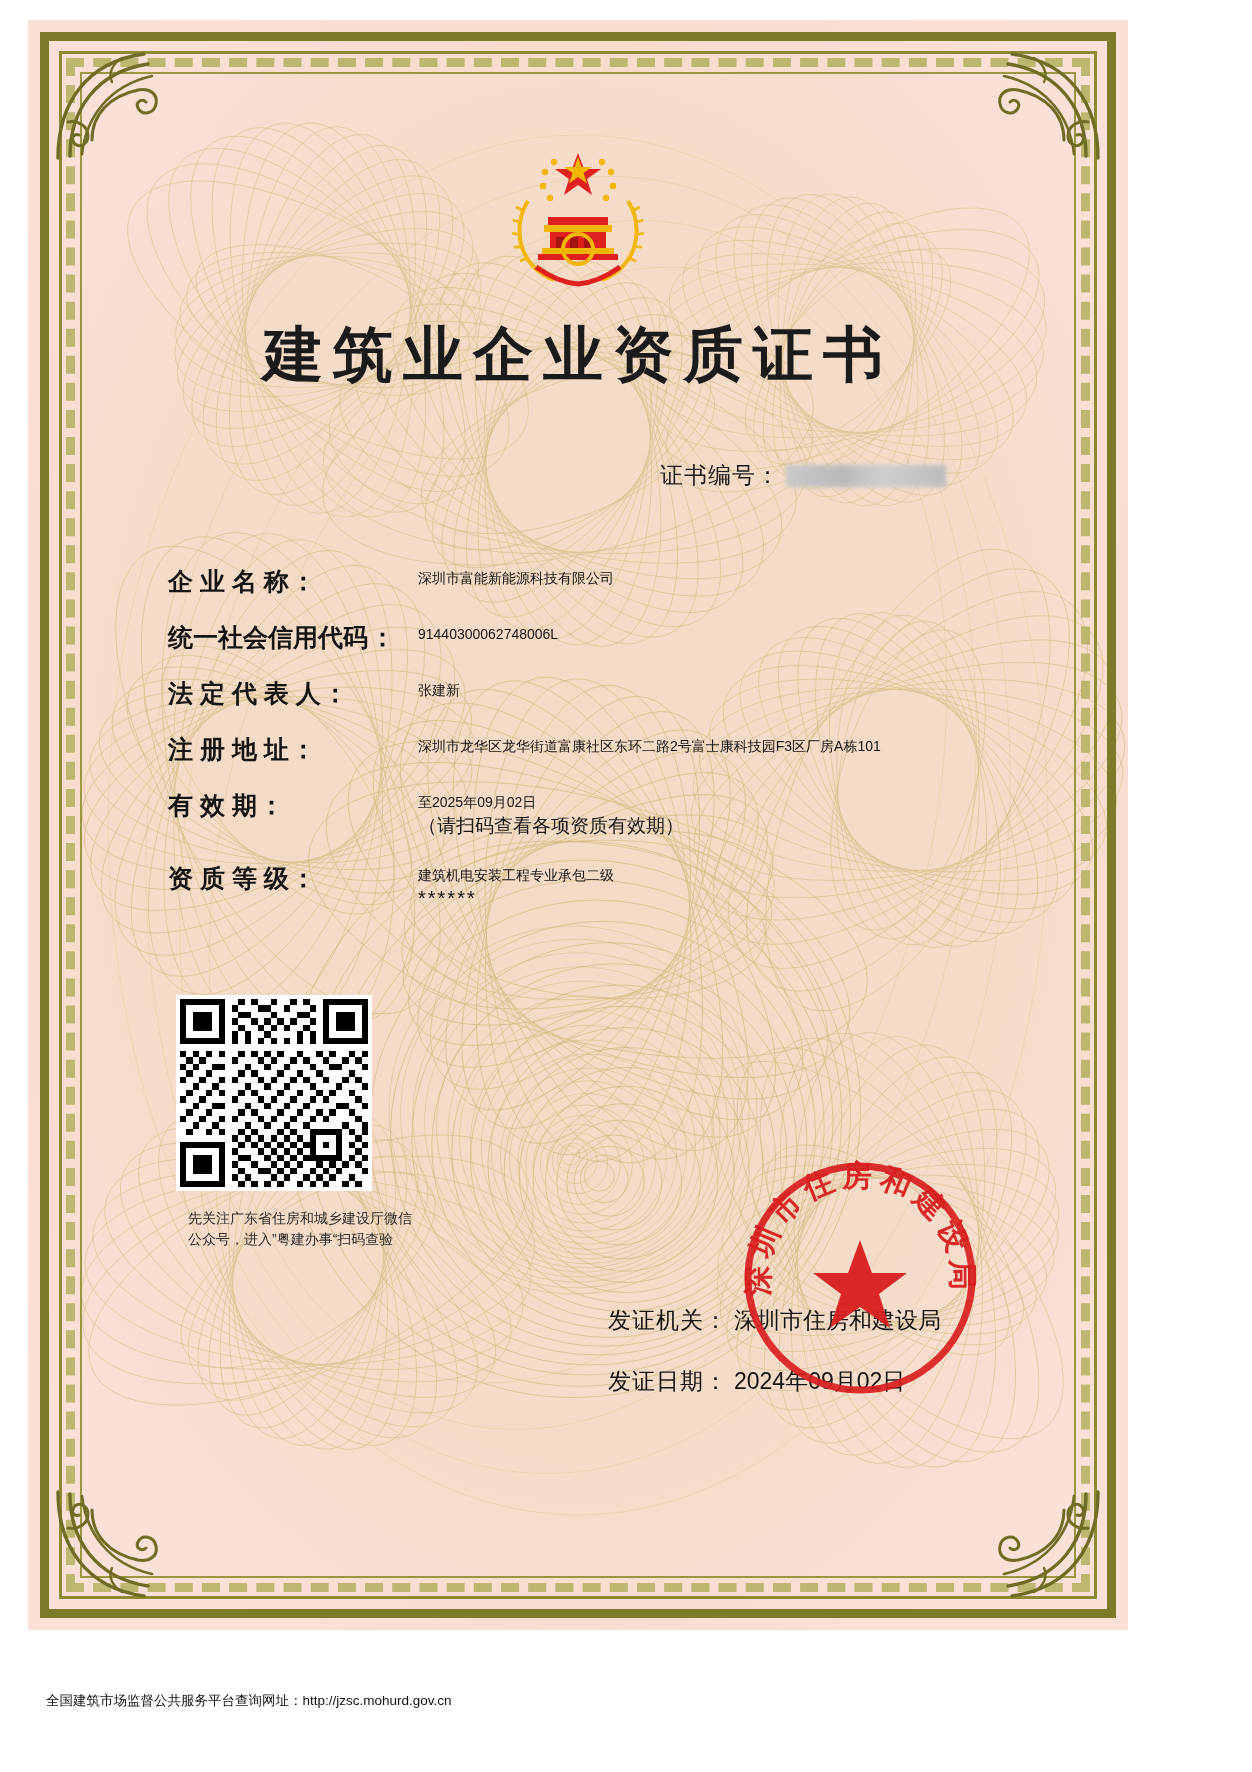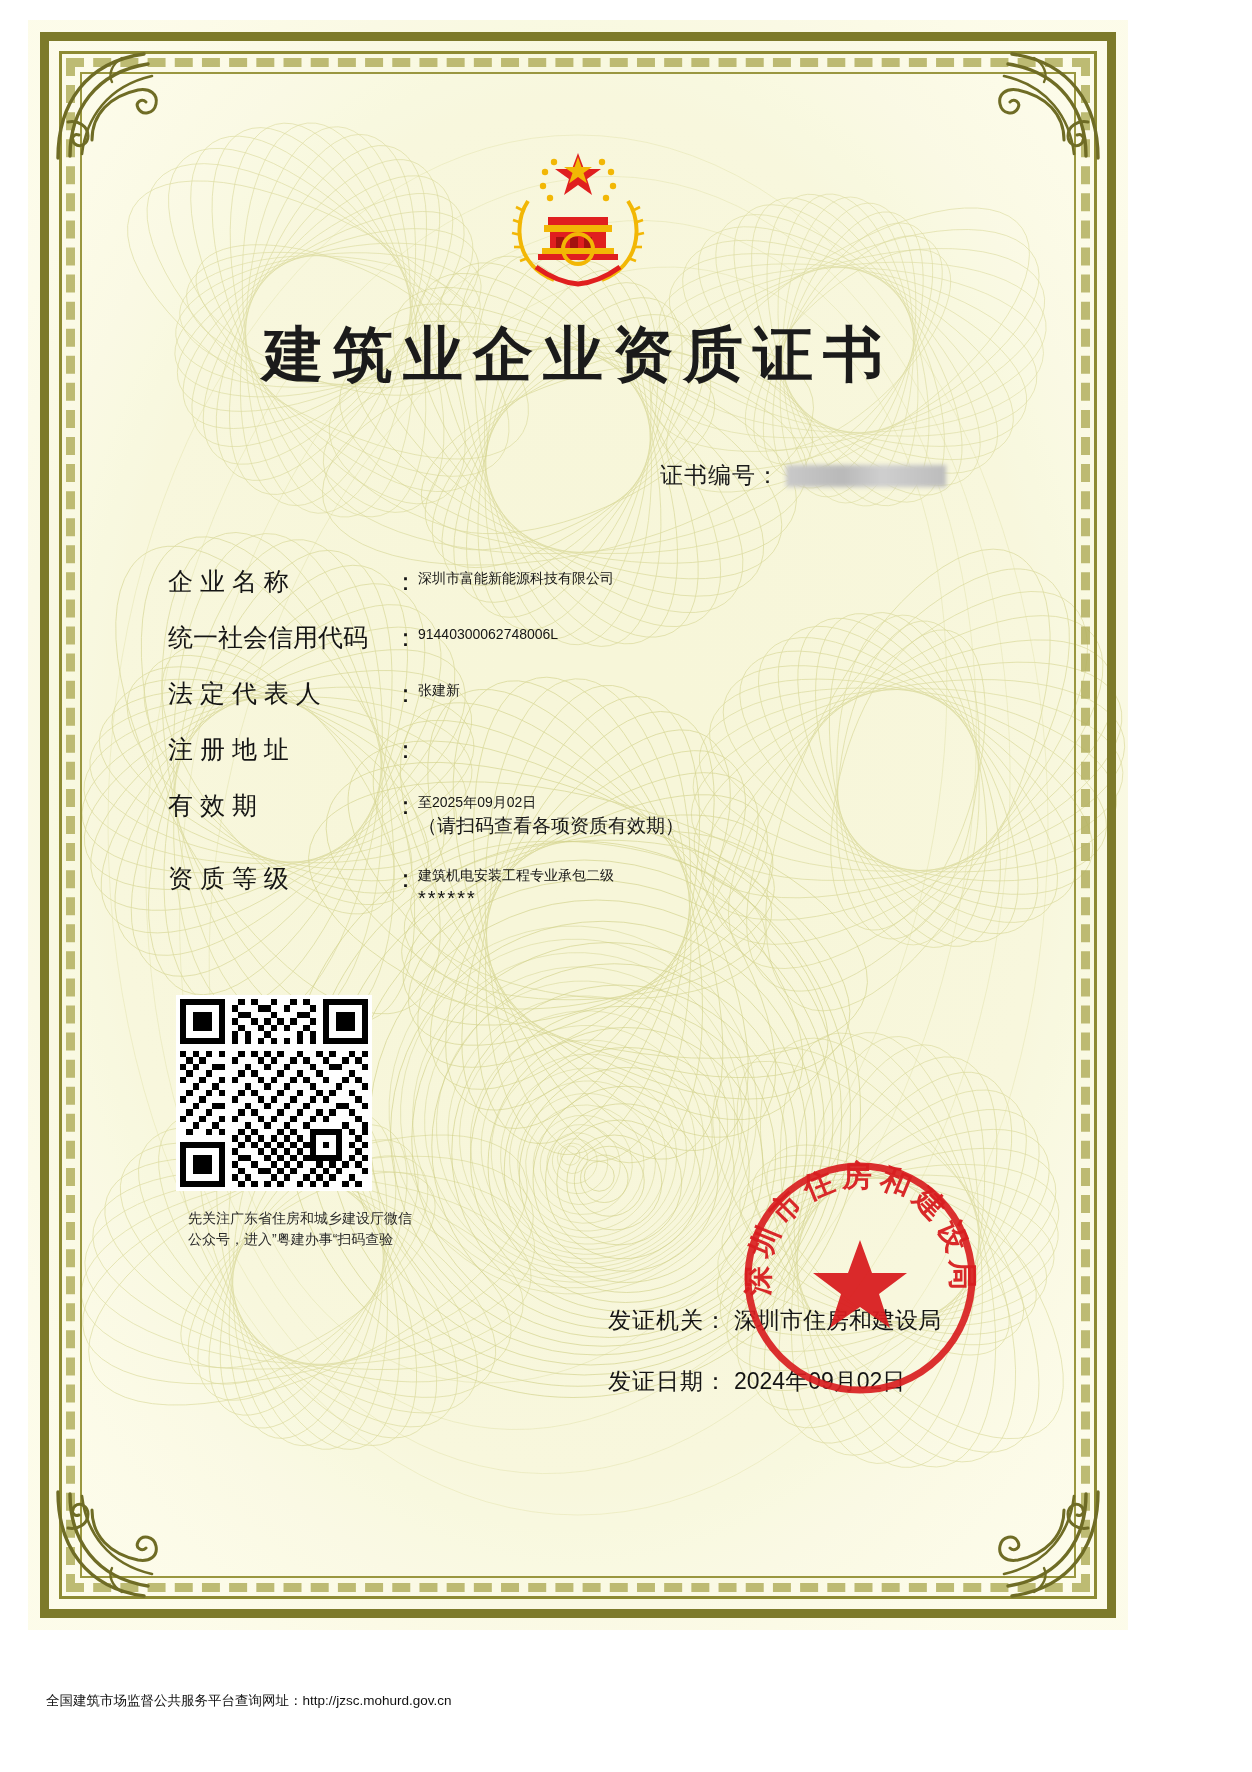--- a/index.html
+++ b/index.html
@@ -21,21 +21,21 @@
     background: #ffffff;
   }
 
   
   .cert {
     position: absolute;
     left: 28px;
     top: 20px;
     width: 1100px;
     height: 1610px;
-    background: #fef9c3;
+    background: #ef4444;
     overflow: hidden;
   }
 
   
   .guilloche {
     position: absolute;
     inset: 0;
     overflow: hidden;
     opacity: .85;
   }
@@ -142,22 +142,22 @@
   .field-label {
     width: 250px;
     flex: 0 0 250px;
     font-size: 25px;
     color: #141414;
     letter-spacing: 0px;
     white-space: nowrap;
   }
   .field-label.spread {
     display: flex;
-    justify-content: space-between;
     padding-right: 0;
+    font-weight: bold;
   }
   .field-label .colon { margin-left: 2px; }
   .field-value {
     font-size: 14px;
     color: #141414;
     line-height: 1.42;
     padding-top: 4px;
     max-width: 560px;
   }
   .field-sub {
@@ -458,20 +458,21 @@
           <span class="colon">：</span>
         </div>
         <div class="field-value">张建新</div>
       </div>
 
       <div class="field">
         <div class="field-label spread">
           <span>注 册 地 址</span>
           <span class="colon">：</span>
         </div>
+        <div class="field-value">深圳市龙华区龙华街道富康社区东环二路2号富士康科技园F3区厂房A栋101</div>
       </div>
 
       <div class="field">
         <div class="field-label spread">
           <span>有 效 期</span>
           <span class="colon">：</span>
         </div>
         <div>
           <div class="field-value">至2025年09月02日</div>
           <div class="field-sub">（请扫码查看各项资质有效期）</div>

